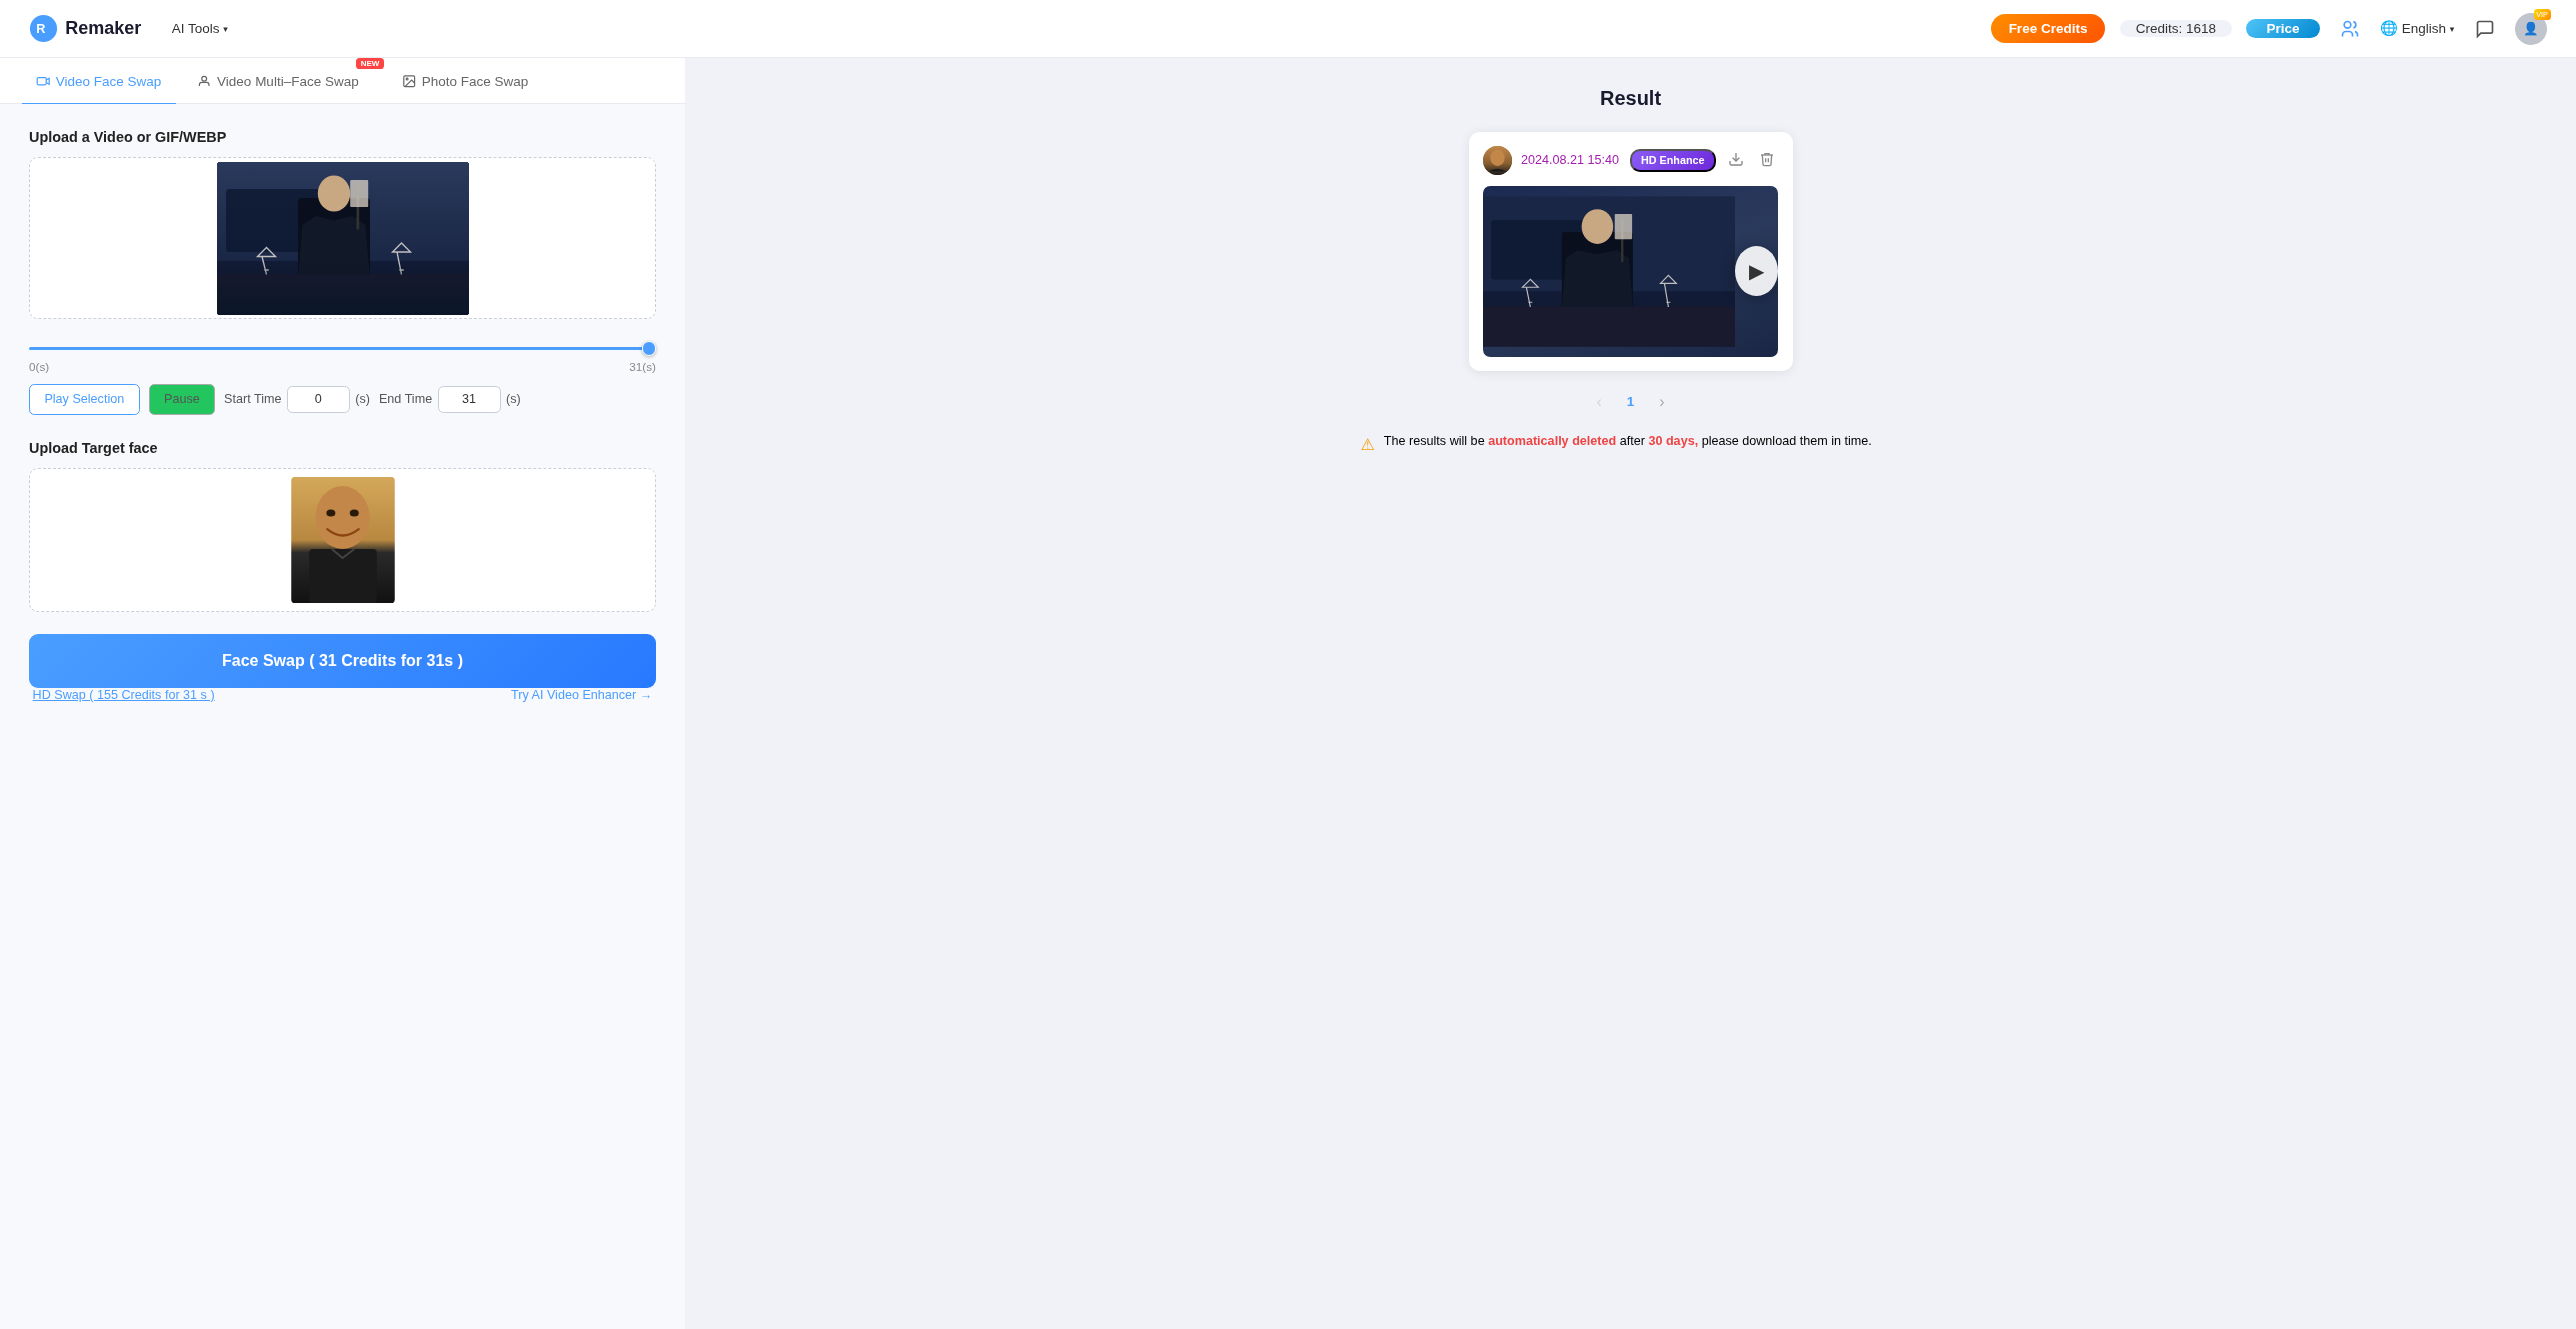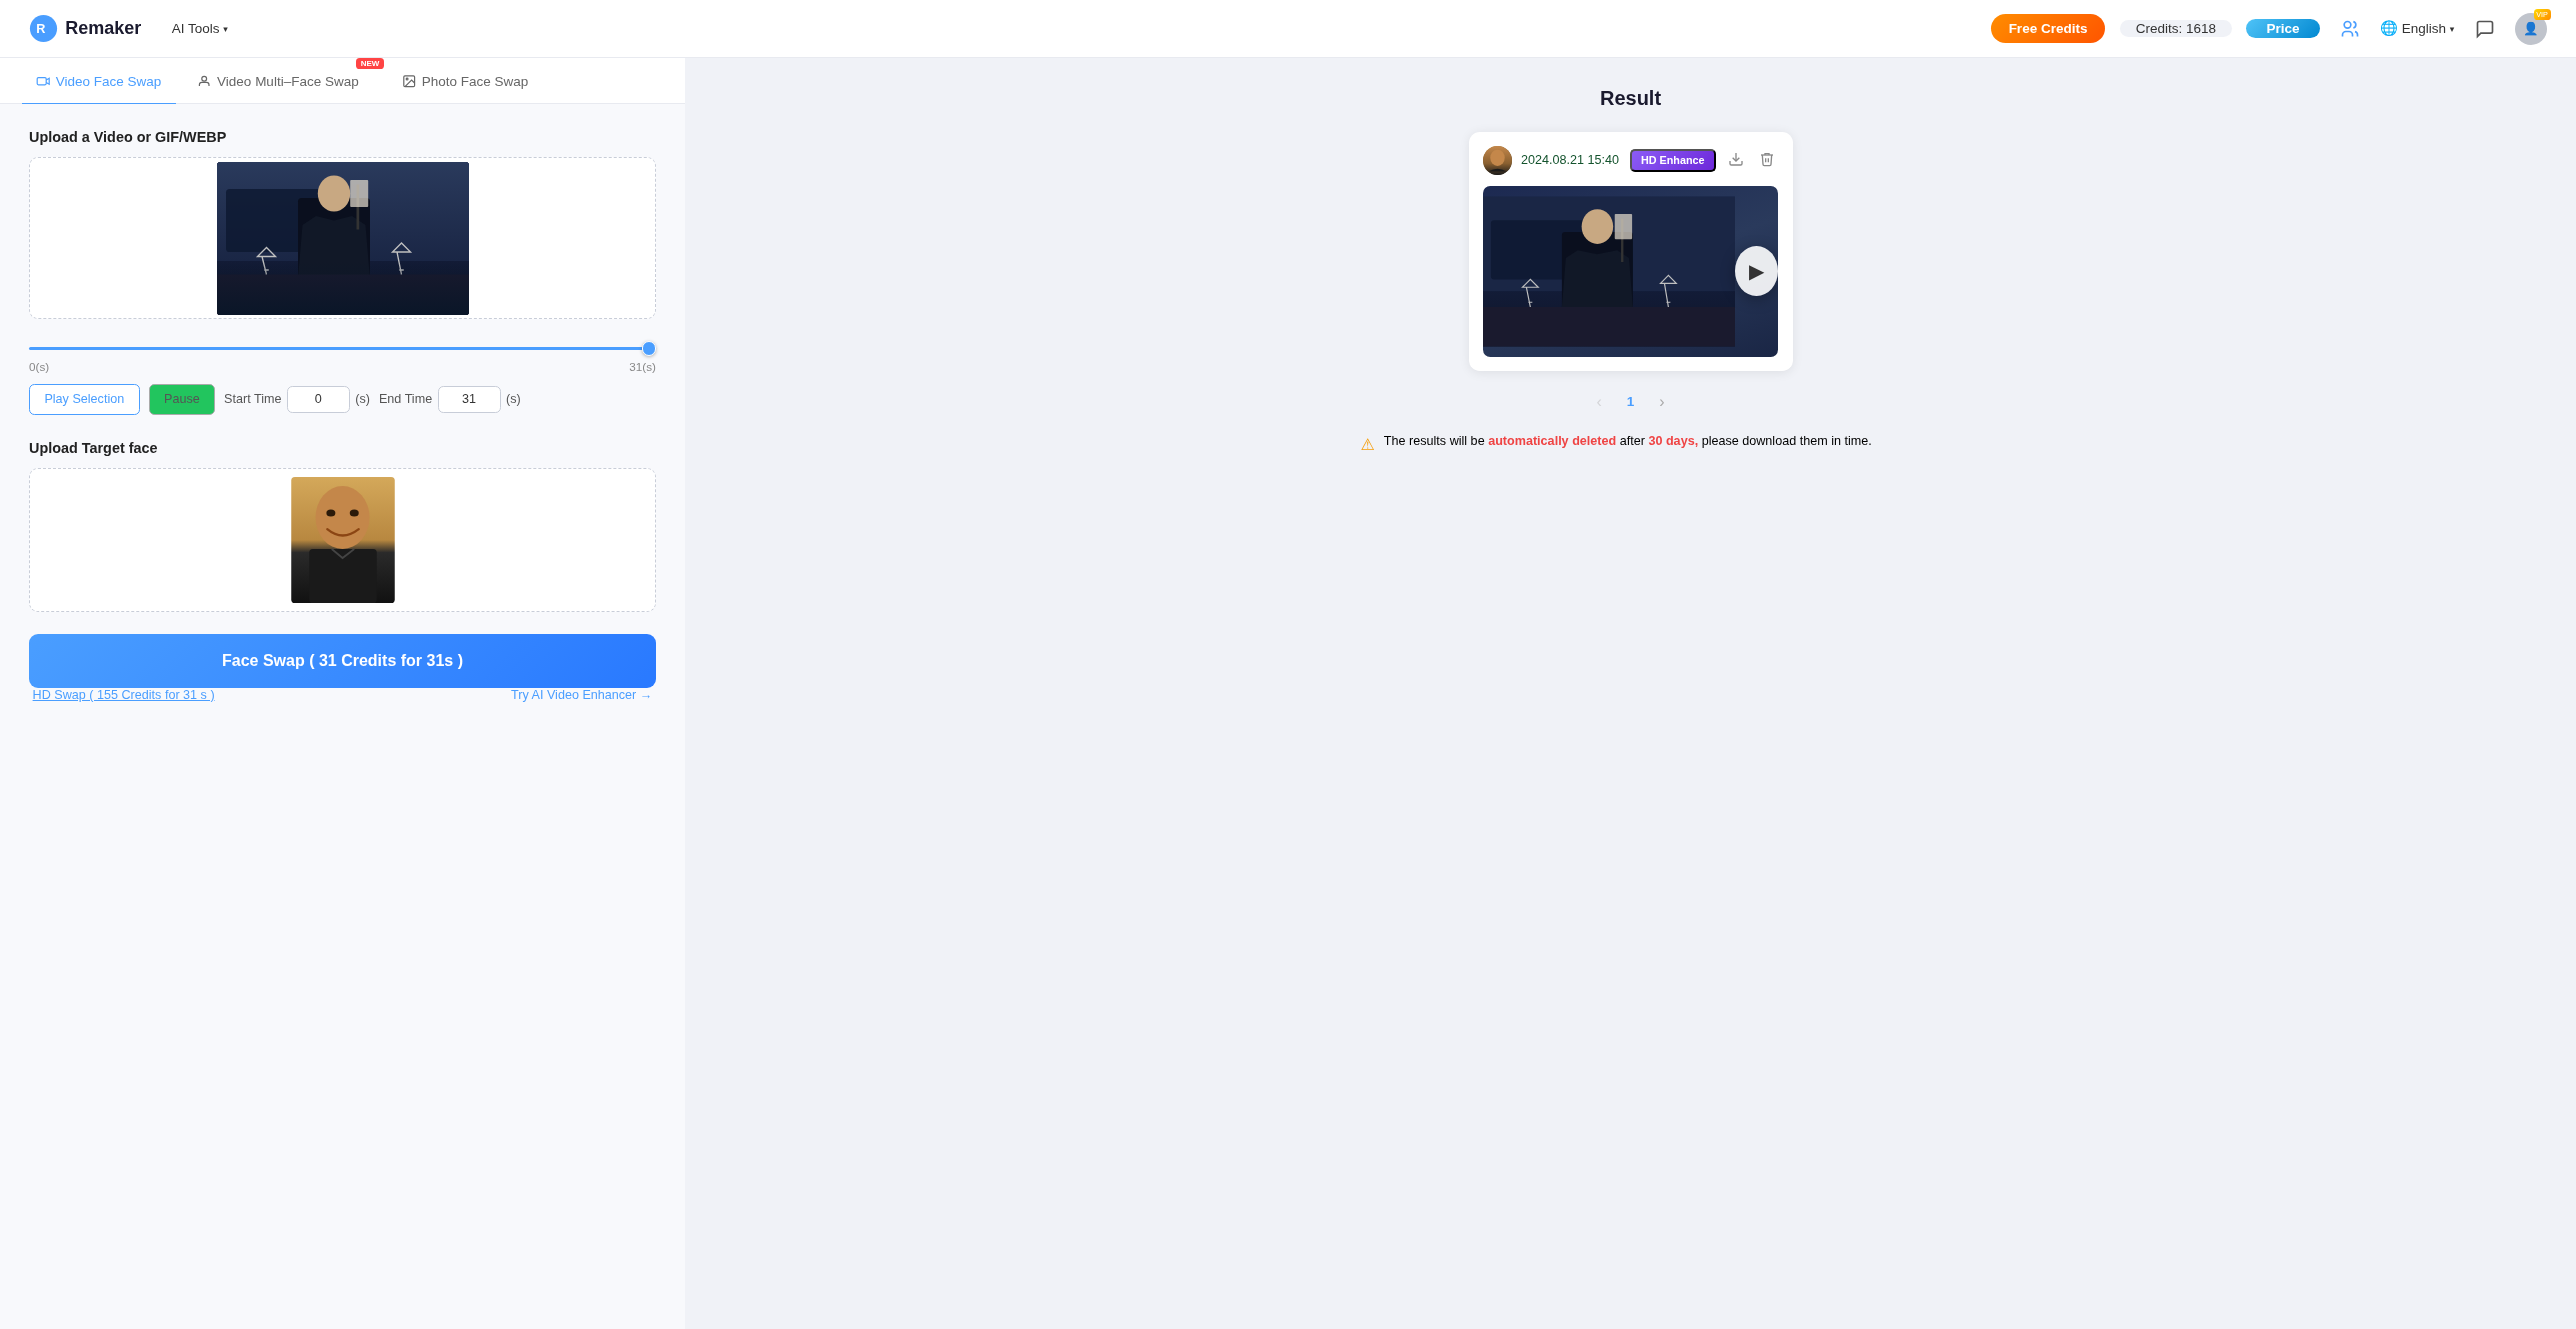--- a/index.html
+++ b/index.html
@@ -386,29 +386,29 @@
     }
     .result-avatar {
       width: 29px;
       height: 29px;
       border-radius: 50%;
       background: linear-gradient(135deg, #c4954a, #2a2a2a);
       flex-shrink: 0;
     }
     .result-timestamp {
       font-size: 12.6px;
-      color: #14532d;
+      color: #a21caf;
       flex: 1;
     }
     .badge-hd {
       background: linear-gradient(135deg, #8b5cf6, #6d28d9);
       color: #fff;
       font-size: 10.8px;
       font-weight: 700;
-      border-radius: 5px;
+      border-radius: 10px;
       padding: 3.6px 9px;
       cursor: pointer;
     }
     .result-card-actions {
       display: flex;
       gap: 7.2px;
     }
     .icon-btn-small {
       background: none;
       border: none;

